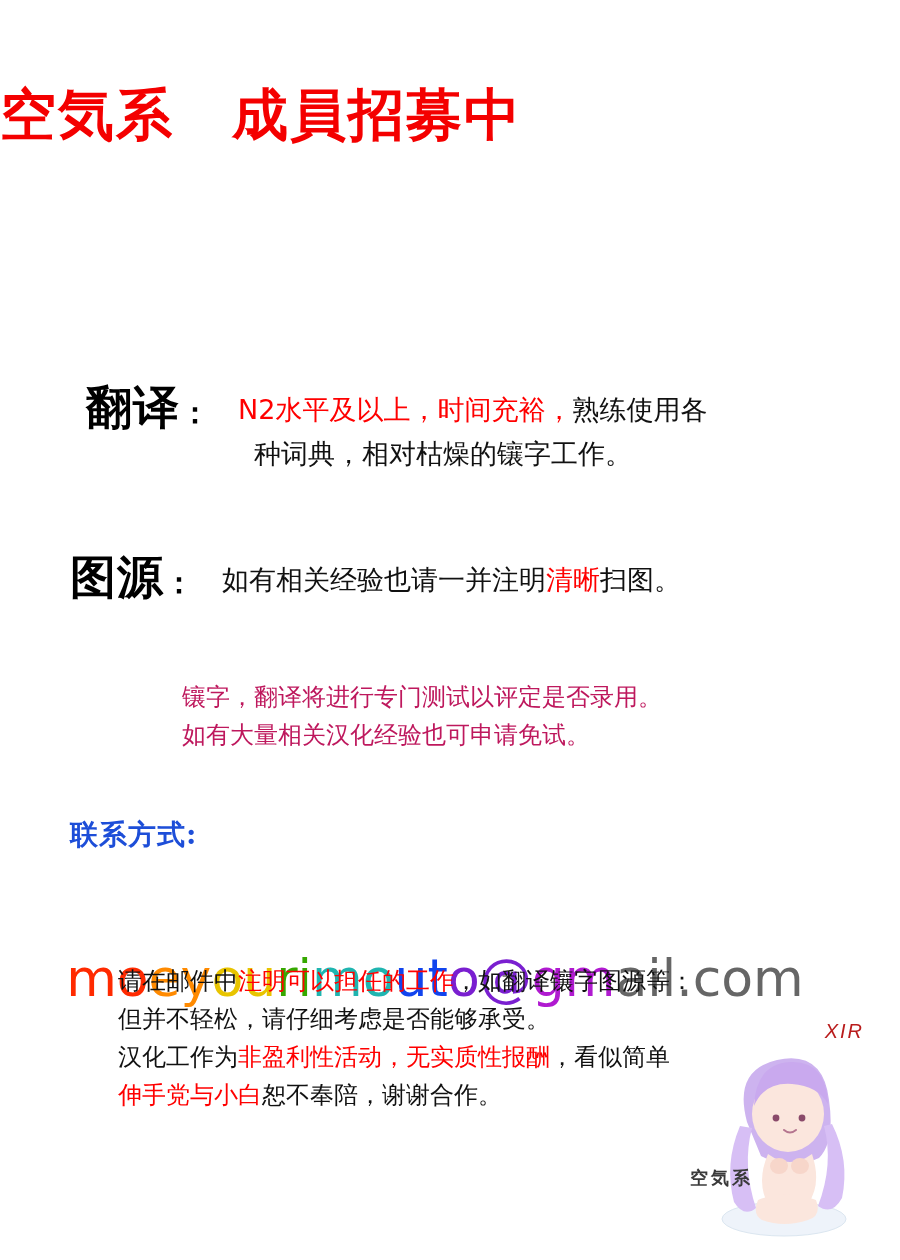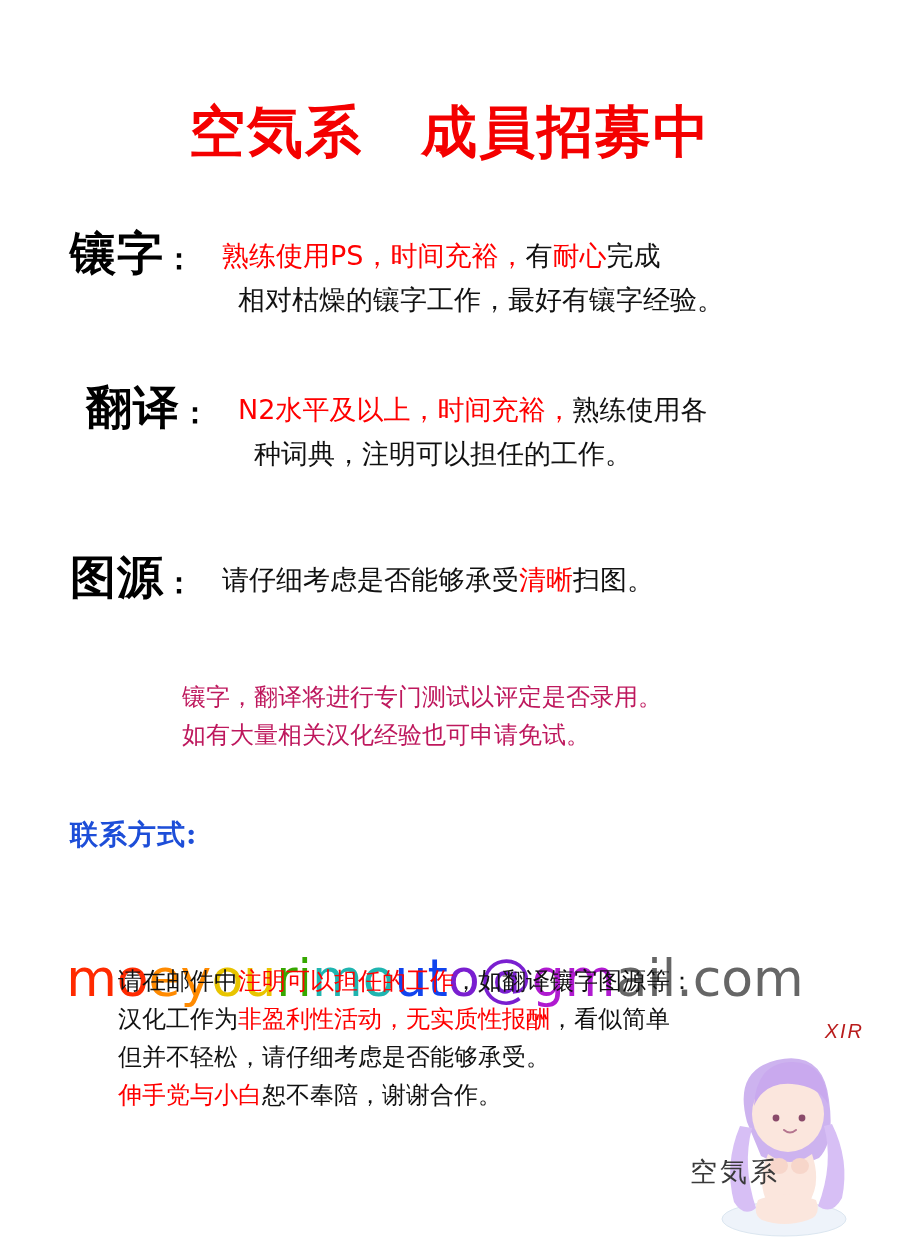--- a/index.html
+++ b/index.html
@@ -21,28 +21,27 @@
     inset: 0;
     background: #ffffff;
   }
 
   
   .title {
     position: absolute;
     top: 78px;
     left: 0;
     width: 900px;
-    text-align: center;
+    text-align: left;
     font-family: "DejaVu Serif", "Liberation Serif", serif;
     font-weight: bold;
     font-size: 56px;
     letter-spacing: 2px;
     color: #f40000;
     white-space: pre;
-    margin-top: 17px;
   }
 
   
   .section {
     position: absolute;
     left: 70px;
     width: 790px;
   }
   .sec-label {
     display: inline-block;
@@ -149,62 +148,59 @@
     font-style: italic;
     font-size: 20px;
     color: #b91c1c;
     letter-spacing: 2px;
   }
   .mascot .stamp {
     position: absolute;
     left: 18px;
     bottom: 54px;
     font-family: "DejaVu Serif", "Liberation Serif", serif;
-    font-weight: normal;
-    font-size: 27px;
+    font-weight: bold;
+    font-size: 18px;
     color: #3a3a3a;
     letter-spacing: 3px;
     white-space: pre;
   }
   .mascot svg { position: absolute; inset: 0; }
 </style>
 </head>
 <body>
 
 <div class="page">
 
   <div class="title">空気系　成員招募中</div>
 
-  <div class="section s1">
-    <span class="sec-label"><span>镶字</span><span class="sec-colon">：</span></span><span class="sec-body"><span class="red">熟练使用PS，时间充裕，</span><span>有</span><span class="red">耐心</span><span>完成</span><span class="line2">相对枯燥的镶字工作，最好有镶字经验。</span></span>
-  </div>
 
   <div class="section s2">
-    <span class="sec-label"><span>翻译</span><span class="sec-colon">：</span></span><span class="sec-body"><span class="red">N2水平及以上，时间充裕，</span><span>熟练使用各</span><span class="line2">种词典，注明可以担任的工作。</span></span>
+    <span class="sec-label"><span>翻译</span><span class="sec-colon">：</span></span><span class="sec-body"><span class="red">N2水平及以上，时间充裕，</span><span>熟练使用各</span><span class="line2">种词典，相对枯燥的镶字工作。</span></span>
   </div>
 
   <div class="section s3">
-    <span class="sec-label"><span>图源</span><span class="sec-colon">：</span></span><span class="sec-body"><span>请仔细考虑是否能够承受</span><span class="red">清晰</span><span>扫图。</span></span>
+    <span class="sec-label"><span>图源</span><span class="sec-colon">：</span></span><span class="sec-body"><span>如有相关经验也请一并注明</span><span class="red">清晰</span><span>扫图。</span></span>
   </div>
 
   <div class="note">
     <div>镶字，翻译将进行专门测试以评定是否录用。</div>
     <div>如有大量相关汉化经验也可申请免试。</div>
   </div>
 
   <div class="contact-label">联系方式:</div>
 
   <div class="email">
     <span class="e1">m</span><span class="e1">o</span><span class="e2">e</span><span class="e2">y</span><span class="e3">o</span><span class="e3">u</span><span class="e4">r</span><span class="e4">i</span><span class="e5">m</span><span class="e5">o</span><span class="e6">u</span><span class="e6">t</span><span class="e7">o</span><span class="e7">@</span><span class="e8">g</span><span class="e8">m</span><span class="e9">a</span><span class="e9">i</span><span class="e9">l</span><span class="e9">.</span><span class="e9">c</span><span class="e9">o</span><span class="e9">m</span>
   </div>
 
   <div class="footer">
     <div><span>请在邮件中</span><span class="red">注明可以担任的工作</span><span>，如翻译镶字图源等：</span></div>
+    <div>但并不轻松，请仔细考虑是否能够承受。</div>
     <div><span>汉化工作为</span><span class="red">非盈利性活动，无实质性报酬</span><span>，看似简单</span></div>
-    <div>但并不轻松，请仔细考虑是否能够承受。</div>
     <div><span class="red">伸手党与小白</span><span>恕不奉陪，谢谢合作。</span></div>
   </div>
 
   <div class="mascot">
     <svg viewBox="0 0 210 230" width="210" height="230">
       <ellipse cx="112" cy="205" rx="62" ry="17" fill="#eef3fa" stroke="#dbe6f0" stroke-width="1"></ellipse>
       <path d="M75 108 q-14 -52 30 -62 q46 -10 52 40 q6 42 -10 58 q-30 14 -58 -2 z" fill="#cdb3ef"></path>
       <path d="M68 112 q-16 38 -6 76 q10 16 22 6 q-14 -42 -4 -80 z" fill="#d7bff5"></path>
       <path d="M160 110 q18 36 10 74 q-10 18 -24 8 q16 -42 6 -80 z" fill="#d7bff5"></path>
       <ellipse cx="116" cy="100" rx="36" ry="38" fill="#fbe6dd"></ellipse>

